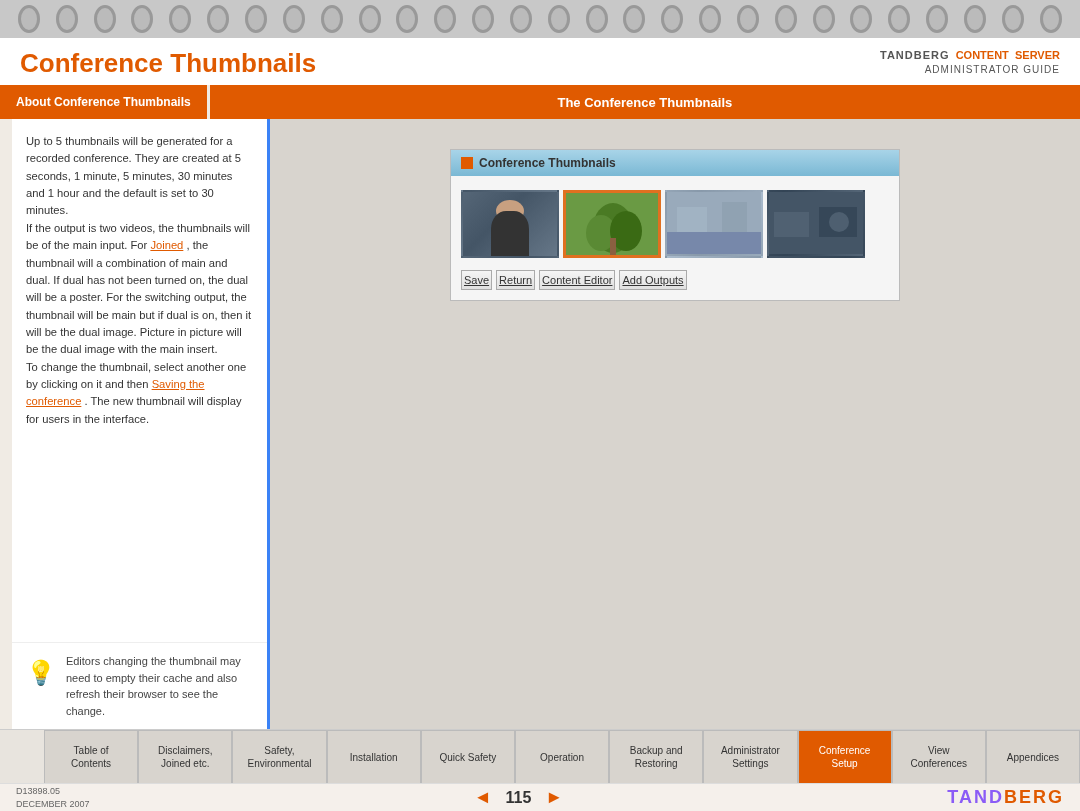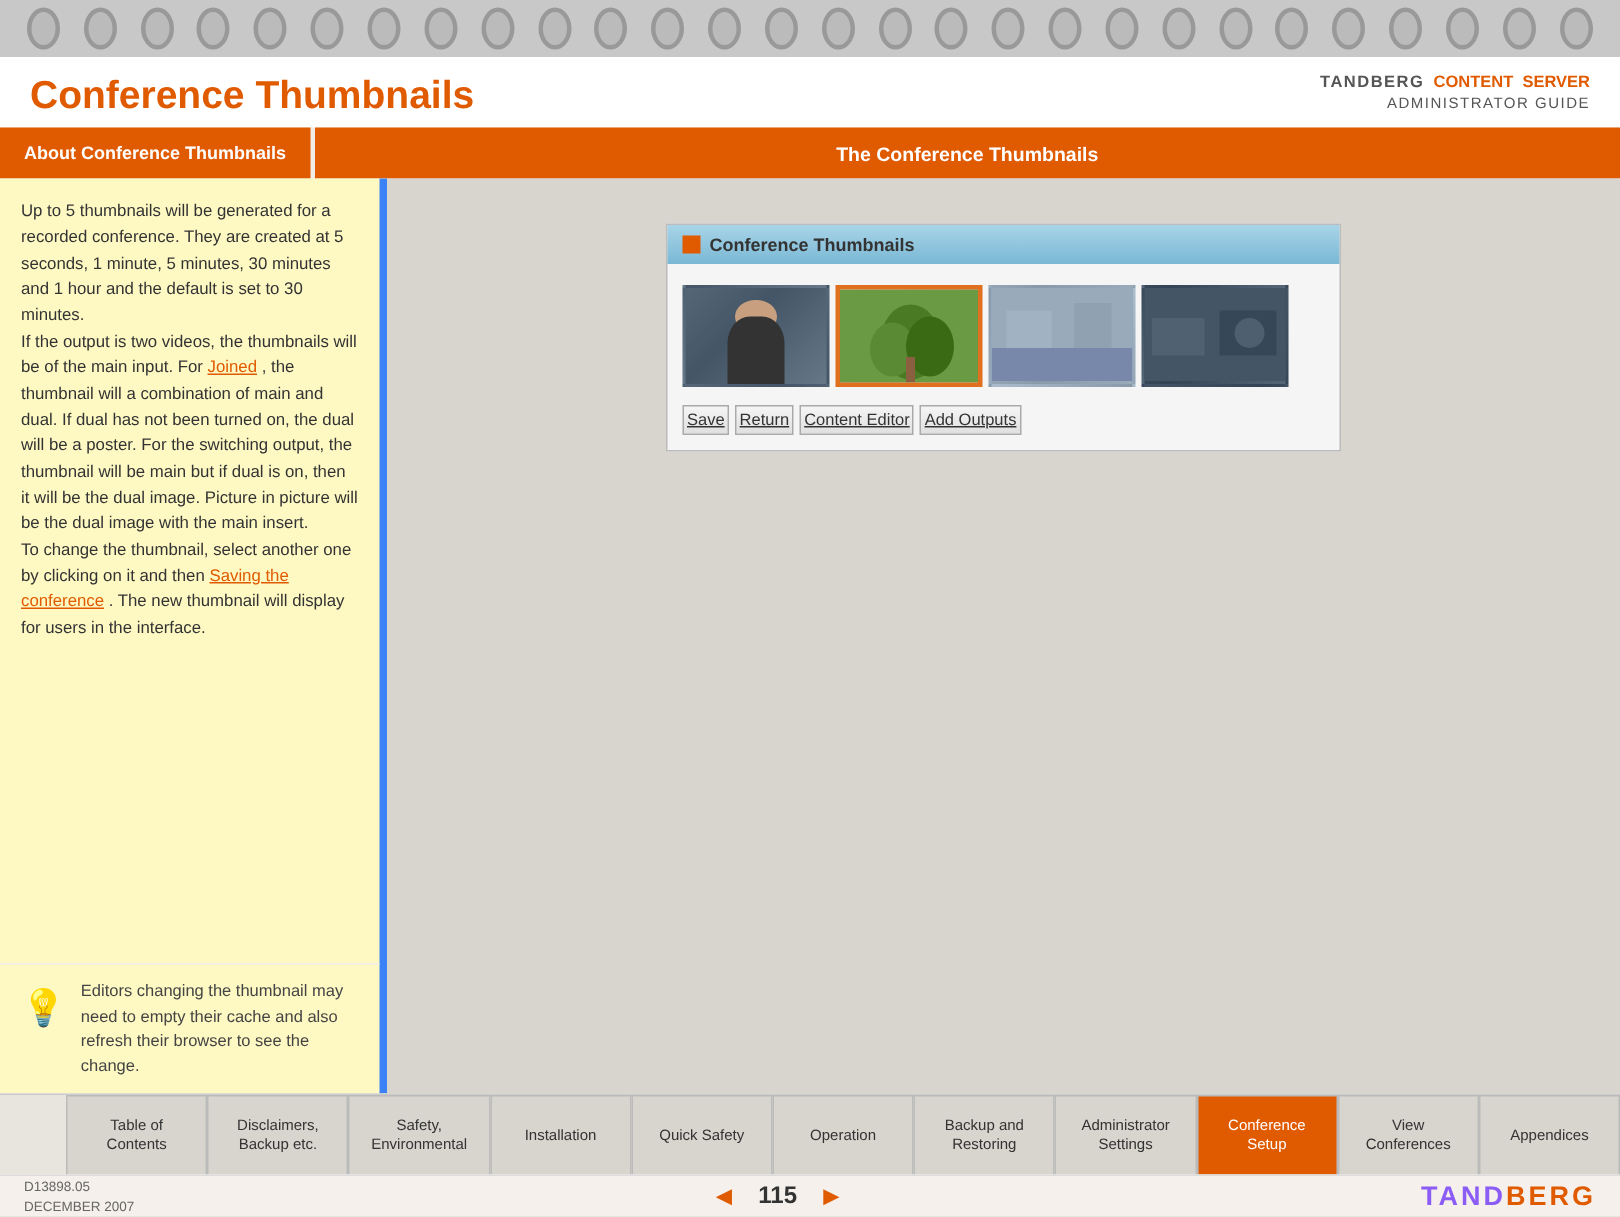--- a/index.html
+++ b/index.html
@@ -283,22 +283,23 @@
       display: flex;
       flex: 1;
       min-height: 0;
     }
 
     .left-column {
       width: 258px;
       min-width: 258px;
       display: flex;
       flex-direction: column;
-      background: #fef9c3;
-      border-right: 5px solid #3b82f6;
+      background: #ffffff;
+      border-right: 3px solid #3b82f6;
+      margin-left: 12px;
     }
 
     .left-text {
       flex: 1;
       padding: 14px;
       font-size: 11.2px;
       line-height: 1.55;
       color: #333;
       overflow: hidden;
     }
@@ -445,21 +446,21 @@
           </div>
         </div>
       </div>
     </div>
   </div>
 
   <div class="bottom-nav">
     <div class="nav-btn" style="white-space:pre-line;"><span>Table of
 Contents</span></div>
     <div class="nav-btn" style="white-space:pre-line;"><span>Disclaimers,
-Backup etc.</span></div>
+Joined etc.</span></div>
     <div class="nav-btn" style="white-space:pre-line;"><span>Safety,
 Environmental</span></div>
     <div class="nav-btn">
         <span>Installation</span>
       </div>
     <div class="nav-btn">
         <span>Quick Safety</span>
       </div>
     <div class="nav-btn">
         <span>Operation</span>

